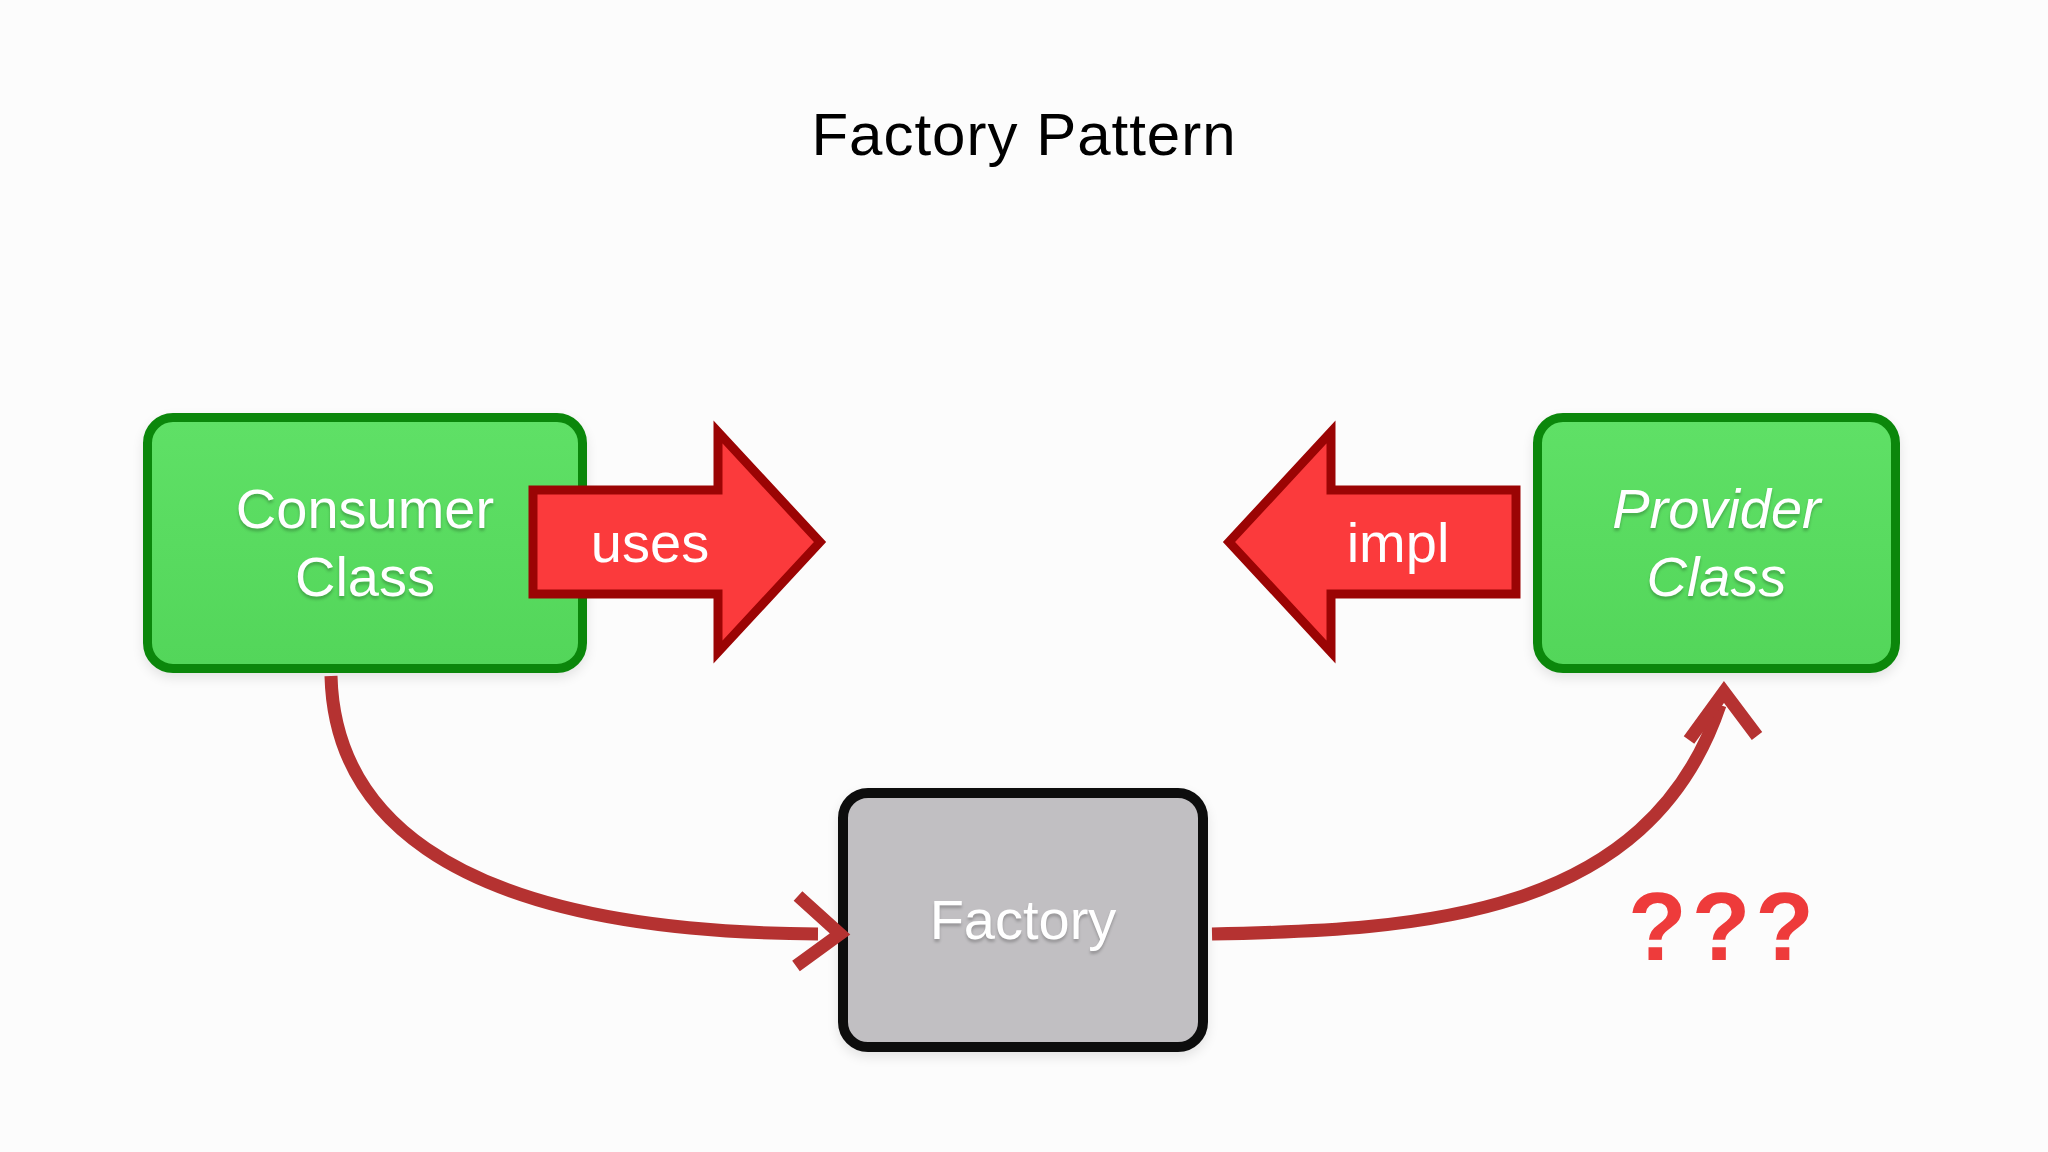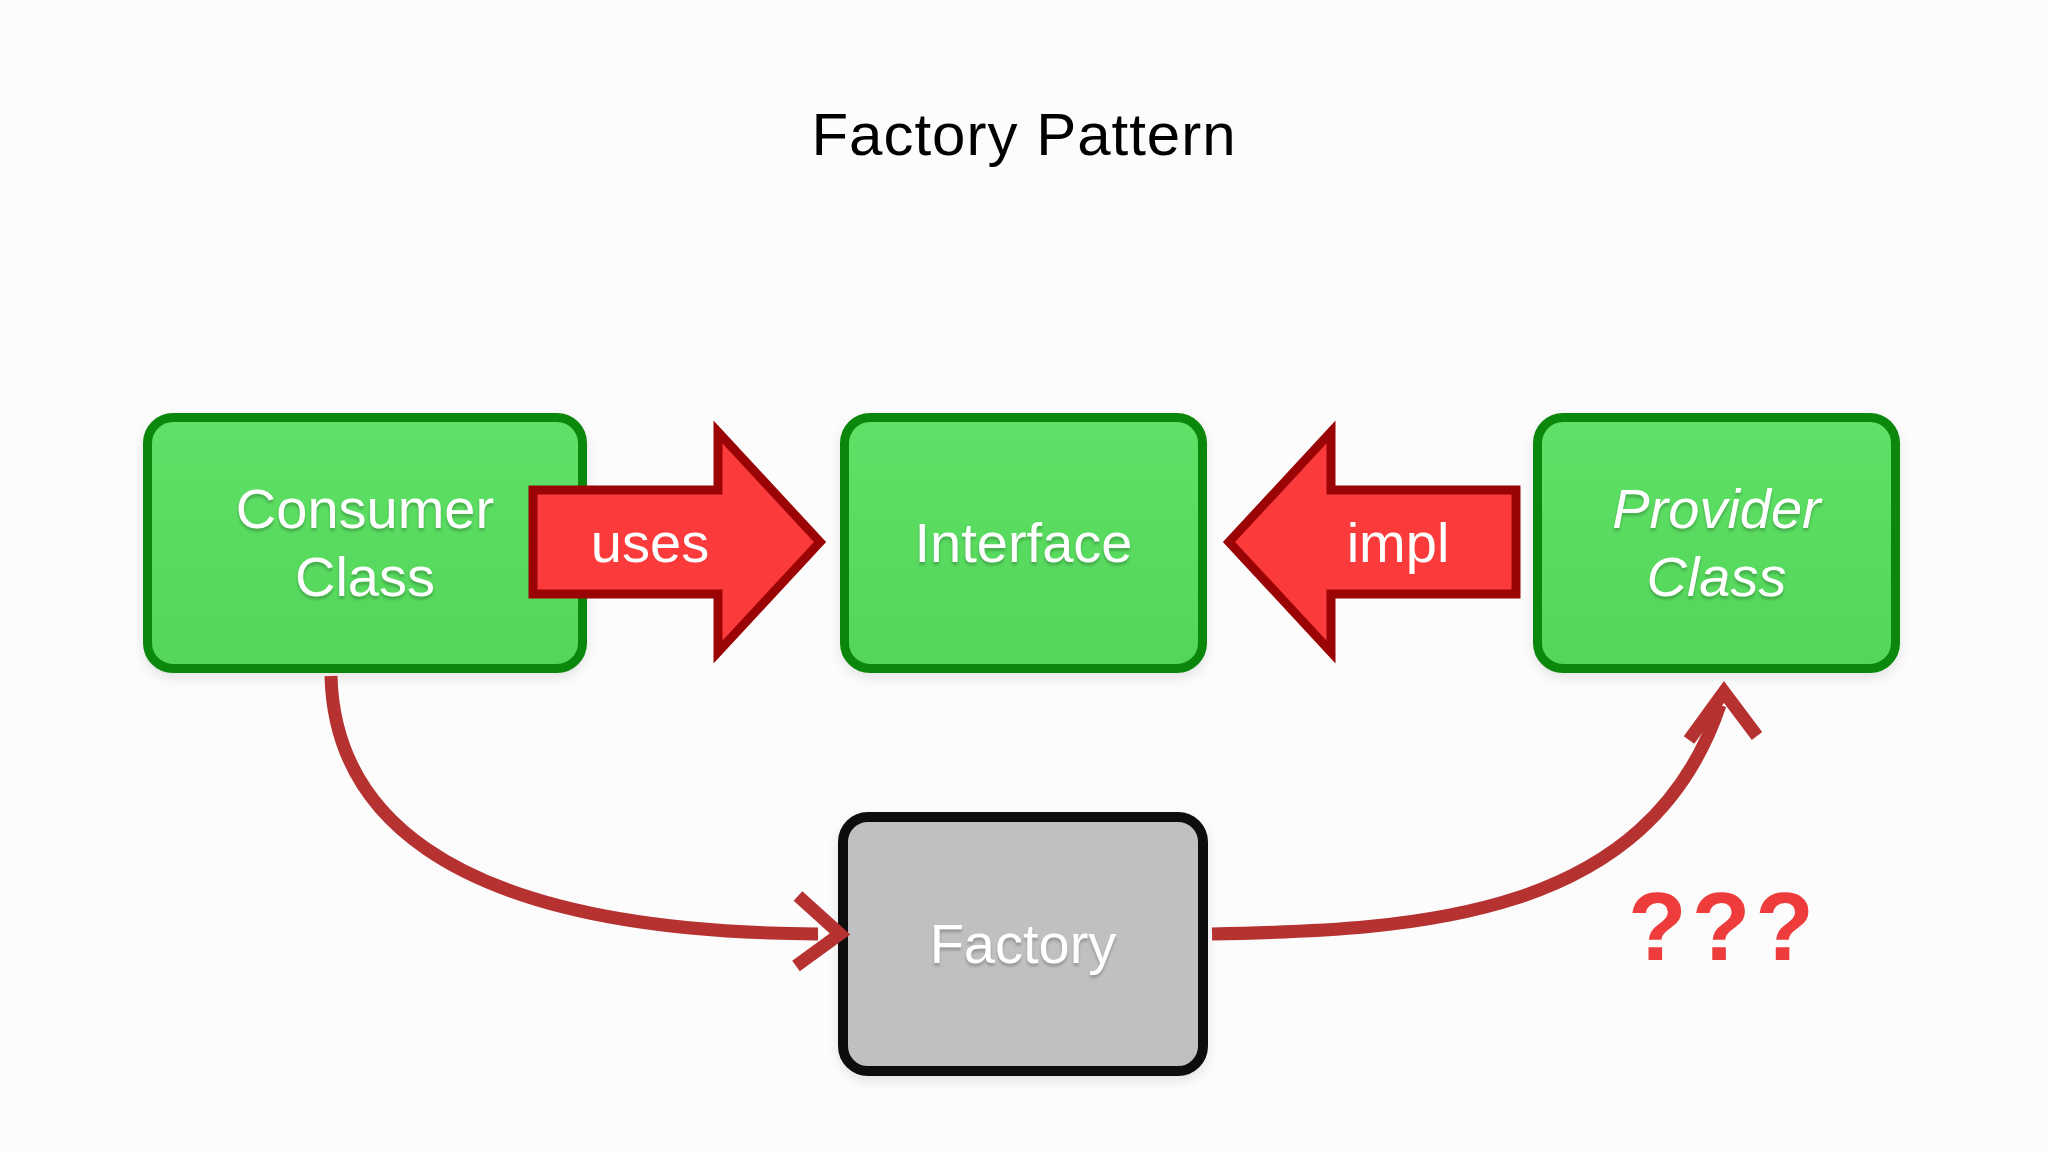--- a/index.html
+++ b/index.html
@@ -45,21 +45,21 @@
     box-shadow:0 5px 12px rgba(0,0,0,0.10);
   }
   .node.green{
     background:linear-gradient(180deg,#5FE066 0%,#53D65A 100%);
     border:9px solid var(--node-green-border);
   }
   .node-consumer{left:143px;top:413px;width:444px;height:260px;}
   .node-interface{left:840px;top:413px;width:367px;height:260px;}
   .node-provider{left:1533px;top:413px;width:367px;height:260px;font-style:italic;}
   .node-factory{
-    left:838px;top:812px;width:370px;height:264px;
+    left:838px;top:788px;width:370px;height:264px;
     background:var(--factory-gray-fill);
     border:10px solid var(--factory-border);
   }
   .node .lbl{display:block;max-width:300px;}
   .node-interface .lbl,.node-factory .lbl{max-width:340px;}
   .arrow-layer{position:absolute;left:0;top:0;width:2048px;height:1152px;}
   .block-arrow{
     fill:var(--arrow-red-fill);
     stroke:var(--arrow-red-border);
     stroke-width:9;
@@ -98,23 +98,20 @@
 <body>
 
 <div class="stage">
 
   <h1 class="title">Factory Pattern</h1>
 
   <div class="node green node-consumer">
     <span class="lbl">Consumer Class</span>
   </div>
 
-  <div class="node green node-interface">
-    <span class="lbl">Interface</span>
-  </div>
 
   <div class="node green node-provider">
     <span class="lbl">Provider Class</span>
   </div>
 
   <div class="node node-factory">
     <span class="lbl">Factory</span>
   </div>
 
   <svg class="arrow-layer" viewBox="0 0 2048 1152">

